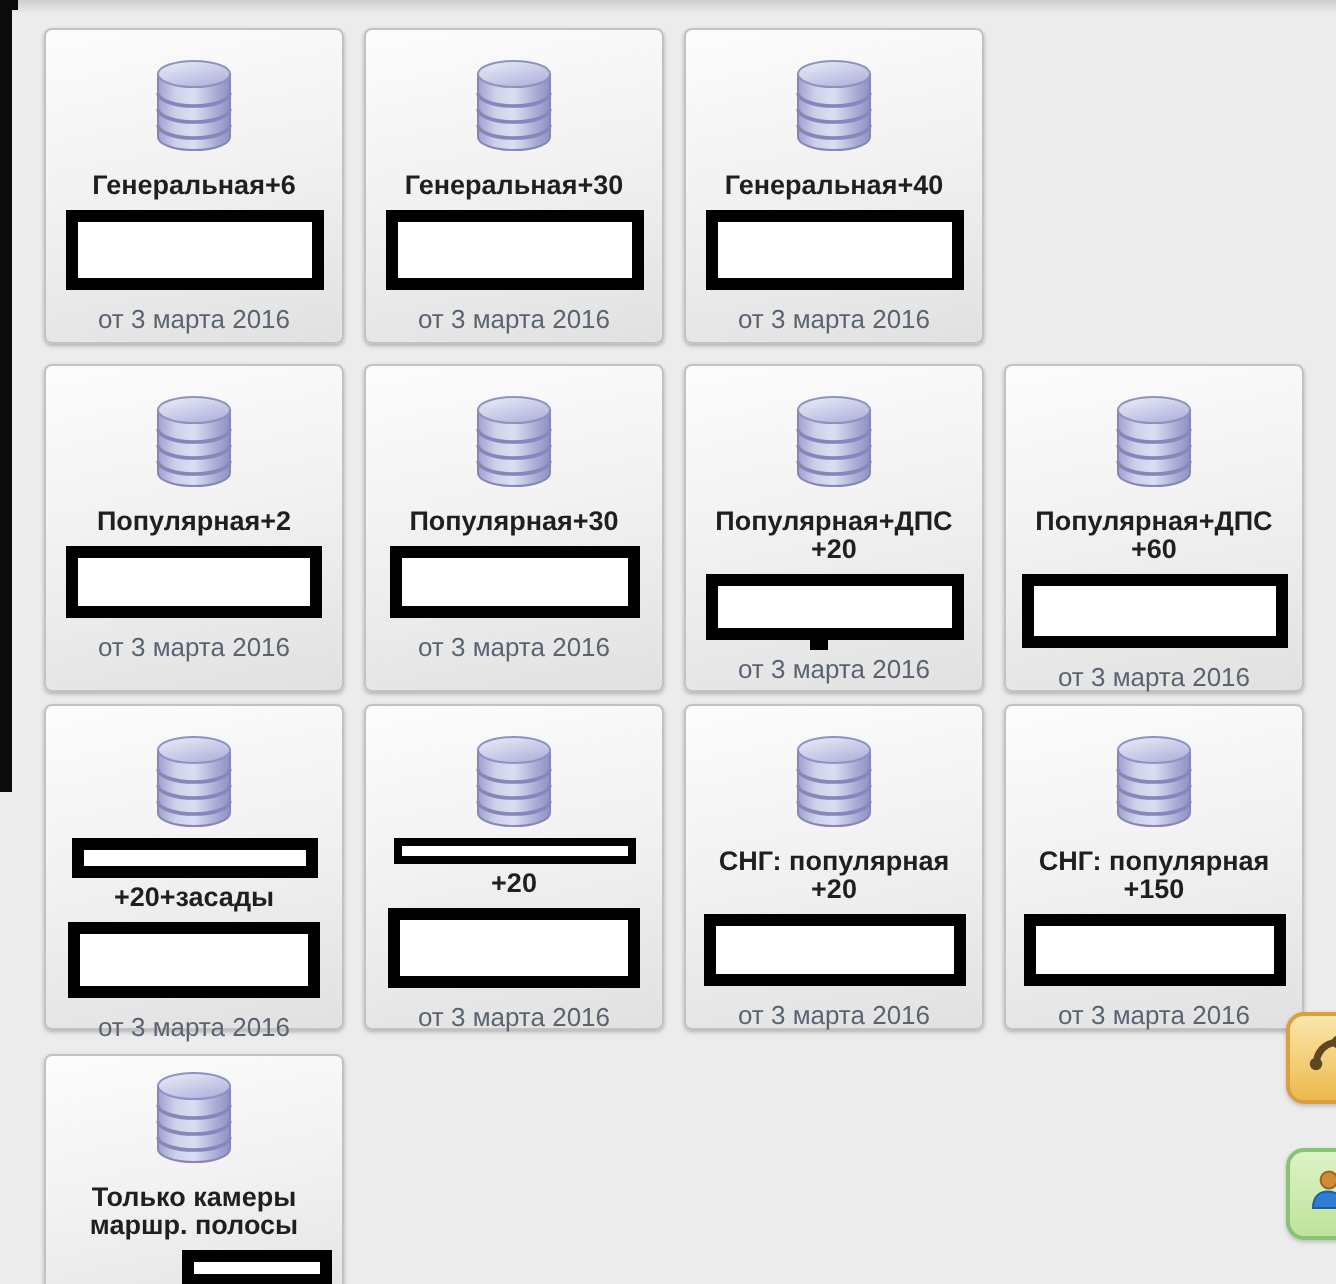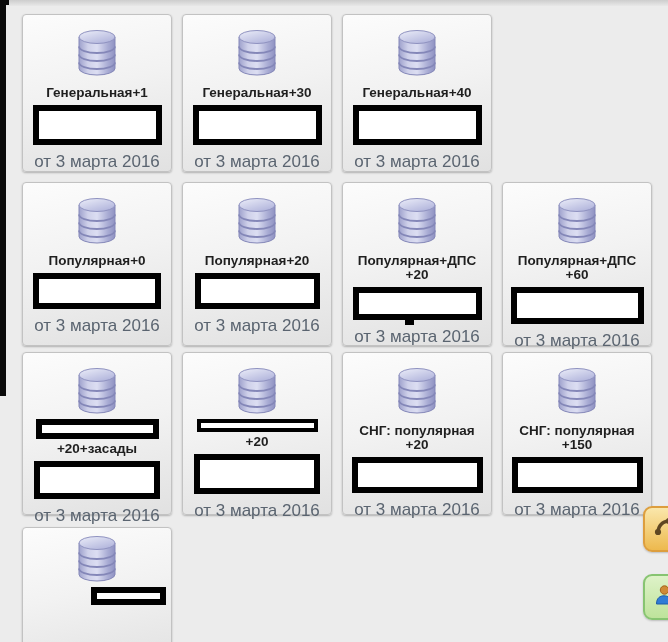--- a/index.html
+++ b/index.html
@@ -33,21 +33,21 @@
            text-align:center; line-height:14px; }
   .title.after-prebar { margin-top:0; }
 
   .redaction { background:#ffffff; border:6px solid #000; flex:0 0 auto; }
   .redaction.thin { border-width:4px; }
   .pre-bar { margin-top:5px; margin-bottom:3px; }
   .bar { margin-top:5px; position:relative; }
   .bar.tail::after { content:""; position:absolute; left:46px; bottom:-11px;
                      width:9px; height:5px; background:#000; }
 
-  .date { margin-top:7px; font-size:17px; color:#5a6470; }
+  .date { margin-top:7px; font-size:13px; color:#5a6470; }
 
   .back-tile { align-items:center; }
   .back-arrow { margin-top:20px; width:46px; height:40px; }
   .back-label { margin-top:34px; font-size:14px; font-weight:bold; color:#1f1f1f; }
 
   .side-btn { position:absolute; left:643px; width:42px; height:46px; border-radius:9px;
               display:flex; align-items:center; justify-content:center; cursor:pointer;
               box-shadow:0 1px 2px rgba(0,0,0,0.2); }
   .phone-btn  { top:506px; border:2px solid #dd9e3e; background:linear-gradient(#fae7ab,#edb94e); }
   .person-btn { top:574px; border:2px solid #87c471; background:linear-gradient(#def2c8,#bee39b); }
@@ -80,21 +80,21 @@
         </defs>
         <path d="M2 8 L2 39.5 A18 6.5 0 0 0 38 39.5 L38 8 Z" fill="url(#dbbody)" stroke="#8487b8" stroke-width="1"></path>
         <path d="M2 17.5 A18 6.5 0 0 0 38 17.5" fill="none" stroke="#8487b8" stroke-width="1.8"></path>
         <path d="M2 25.5 A18 6.5 0 0 0 38 25.5" fill="none" stroke="#8487b8" stroke-width="1.8"></path>
         <path d="M2 33.5 A18 6.5 0 0 0 38 33.5" fill="none" stroke="#8487b8" stroke-width="1.8"></path>
         <ellipse cx="20" cy="8" rx="18" ry="6.5" fill="url(#dbtop)" stroke="#8f92c0" stroke-width="1"></ellipse>
       </svg>
     </span>
 
     <div class="title">
-            <div>Генеральная+1</div>
+            <div>Генеральная+6</div>
           </div>
     <div class="bar redaction" style="width: 129px; height: 40px;"></div>
     <div class="date">от 3 марта 2016</div>
   </div>
         <div class="tile db-tile">
     <span class="db-icon">
       <svg viewBox="0 0 40 47" width="40" height="47" aria-hidden="true">
         <defs>
           <linearGradient id="dbbody" x1="0" y1="0" x2="1" y2="0">
             <stop offset="0" stop-color="#9ea1cc"></stop>
@@ -172,21 +172,21 @@
         </defs>
         <path d="M2 8 L2 39.5 A18 6.5 0 0 0 38 39.5 L38 8 Z" fill="url(#dbbody)" stroke="#8487b8" stroke-width="1"></path>
         <path d="M2 17.5 A18 6.5 0 0 0 38 17.5" fill="none" stroke="#8487b8" stroke-width="1.8"></path>
         <path d="M2 25.5 A18 6.5 0 0 0 38 25.5" fill="none" stroke="#8487b8" stroke-width="1.8"></path>
         <path d="M2 33.5 A18 6.5 0 0 0 38 33.5" fill="none" stroke="#8487b8" stroke-width="1.8"></path>
         <ellipse cx="20" cy="8" rx="18" ry="6.5" fill="url(#dbtop)" stroke="#8f92c0" stroke-width="1"></ellipse>
       </svg>
     </span>
 
     <div class="title">
-            <div>Популярная+0</div>
+            <div>Популярная+2</div>
           </div>
     <div class="bar redaction" style="width: 128px; height: 36px;"></div>
     <div class="date">от 3 марта 2016</div>
   </div>
         <div class="tile db-tile">
     <span class="db-icon">
       <svg viewBox="0 0 40 47" width="40" height="47" aria-hidden="true">
         <defs>
           <linearGradient id="dbbody" x1="0" y1="0" x2="1" y2="0">
             <stop offset="0" stop-color="#9ea1cc"></stop>
@@ -202,21 +202,21 @@
         </defs>
         <path d="M2 8 L2 39.5 A18 6.5 0 0 0 38 39.5 L38 8 Z" fill="url(#dbbody)" stroke="#8487b8" stroke-width="1"></path>
         <path d="M2 17.5 A18 6.5 0 0 0 38 17.5" fill="none" stroke="#8487b8" stroke-width="1.8"></path>
         <path d="M2 25.5 A18 6.5 0 0 0 38 25.5" fill="none" stroke="#8487b8" stroke-width="1.8"></path>
         <path d="M2 33.5 A18 6.5 0 0 0 38 33.5" fill="none" stroke="#8487b8" stroke-width="1.8"></path>
         <ellipse cx="20" cy="8" rx="18" ry="6.5" fill="url(#dbtop)" stroke="#8f92c0" stroke-width="1"></ellipse>
       </svg>
     </span>
 
     <div class="title">
-            <div>Популярная+20</div>
+            <div>Популярная+30</div>
           </div>
     <div class="bar redaction" style="width: 125px; height: 36px;"></div>
     <div class="date">от 3 марта 2016</div>
   </div>
         <div class="tile db-tile">
     <span class="db-icon">
       <svg viewBox="0 0 40 47" width="40" height="47" aria-hidden="true">
         <defs>
           <linearGradient id="dbbody" x1="0" y1="0" x2="1" y2="0">
             <stop offset="0" stop-color="#9ea1cc"></stop>
@@ -419,20 +419,24 @@
           </linearGradient>
         </defs>
         <path d="M2 8 L2 39.5 A18 6.5 0 0 0 38 39.5 L38 8 Z" fill="url(#dbbody)" stroke="#8487b8" stroke-width="1"></path>
         <path d="M2 17.5 A18 6.5 0 0 0 38 17.5" fill="none" stroke="#8487b8" stroke-width="1.8"></path>
         <path d="M2 25.5 A18 6.5 0 0 0 38 25.5" fill="none" stroke="#8487b8" stroke-width="1.8"></path>
         <path d="M2 33.5 A18 6.5 0 0 0 38 33.5" fill="none" stroke="#8487b8" stroke-width="1.8"></path>
         <ellipse cx="20" cy="8" rx="18" ry="6.5" fill="url(#dbtop)" stroke="#8f92c0" stroke-width="1"></ellipse>
       </svg>
     </span>
 
+    <div class="title">
+            <div>Только камеры</div>
+            <div>маршр. полосы</div>
+          </div>
     <div class="bar redaction" style="width: 75px; height: 18px; align-self: flex-start; margin-left: 68px;"></div>
 
   </div>
       </div>
     </div>
 
   <div class="side-btn phone-btn">
     <span>
       <svg viewBox="0 0 24 24" width="24" height="24" aria-hidden="true">
         <path d="M4.5 16 A12 12 0 0 1 16 4.5 L18.6 8.2 A8.6 8.6 0 0 0 8.2 18.6 Z" fill="#5f4722"></path>

